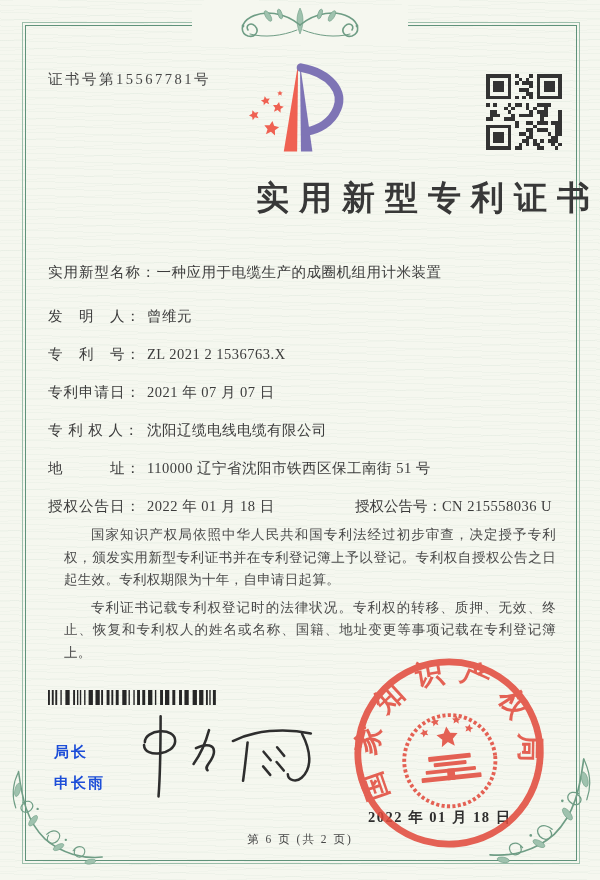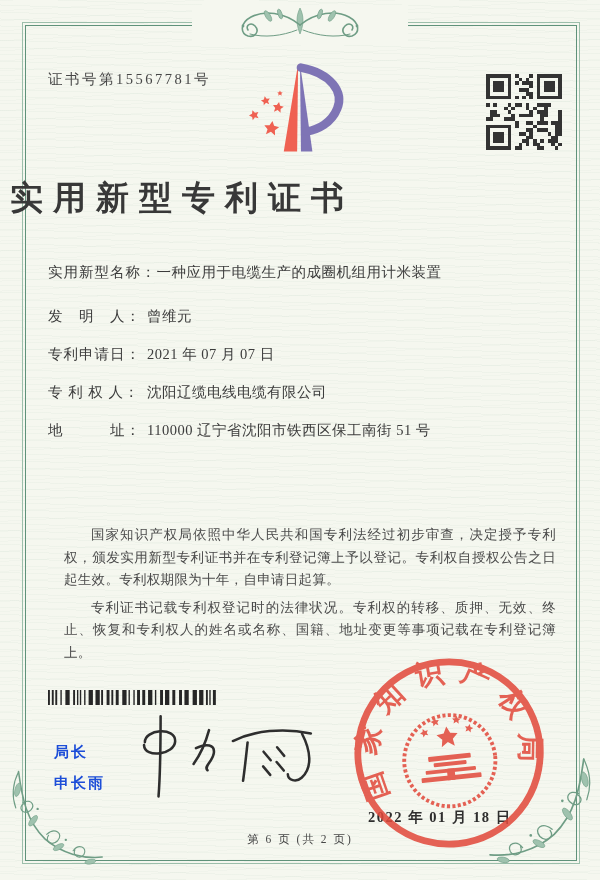--- a/index.html
+++ b/index.html
@@ -38,21 +38,21 @@
     position:absolute; z-index:3; left:50%; top:56px; transform:translateX(-50%);
     width:124px; height:110px;
   }
   .qr{
     position:absolute; z-index:3; right:38px; top:74px; width:76px; height:76px;
   }
   .qr svg{ width:100%; height:100%; fill:#333; shape-rendering:crispEdges; }
 
   .title{
     position:absolute; z-index:3; left:0; right:0; top:176px;
-    text-align:left; font-size:33px; font-weight:600; letter-spacing:10px;
+    text-align:right; font-size:33px; font-weight:600; letter-spacing:10px;
     color:#383838; text-indent:10px;
   }
 
   .fields{ position:absolute; z-index:3; left:48px; right:42px; top:254px; }
   .frow{ font-size:14.5px; line-height:20px; margin-bottom:18px; white-space:nowrap; }
   .frow.first{ margin-bottom:24px;margin-top:8px; }
   .flabel{ display:inline-block; min-width:99px; letter-spacing:1px; }
   .fvalue{ letter-spacing:.5px; }
   .grant{ display:flex; }
   .grant .pair2{ margin-left:auto; padding-right:6px; }
@@ -291,27 +291,34 @@
   <div class="title">实用新型专利证书</div>
 
   <div class="fields">
     <div class="frow first">
       <span class="flabel">实用新型名称：</span><span class="fvalue">一种应用于电缆生产的成圈机组用计米装置</span>
     </div>
     <div class="frow">
       <span class="flabel">发　明　人：</span><span class="fvalue">曾维元</span>
     </div>
     <div class="frow">
+      <span class="flabel">专　利　号：</span><span class="fvalue">ZL 2021 2 1536763.X</span>
+    </div>
+    <div class="frow">
       <span class="flabel">专利申请日：</span><span class="fvalue">2021 年 07 月 07 日</span>
     </div>
     <div class="frow">
       <span class="flabel">专 利 权 人：</span><span class="fvalue">沈阳辽缆电线电缆有限公司</span>
     </div>
     <div class="frow">
       <span class="flabel">地　　　址：</span><span class="fvalue">110000 辽宁省沈阳市铁西区保工南街 51 号</span>
+    </div>
+    <div class="frow grant">
+      <span class="pair1"><span class="flabel">授权公告日：</span><span class="fvalue">2022 年 01 月 18 日</span></span>
+      <span class="pair2"><span>授权公告号：</span><span class="fvalue">CN 215558036 U</span></span>
     </div>
   </div>
 
   <div class="paras">
     <p>国家知识产权局依照中华人民共和国专利法经过初步审查，决定授予专利权，颁发实用新型专利证书并在专利登记簿上予以登记。专利权自授权公告之日起生效。专利权期限为十年，自申请日起算。</p>
     <p>专利证书记载专利权登记时的法律状况。专利权的转移、质押、无效、终止、恢复和专利权人的姓名或名称、国籍、地址变更等事项记载在专利登记簿上。</p>
   </div>
 
   <div class="barcode">
     <svg viewBox="0 0 100 12" preserveAspectRatio="none">

